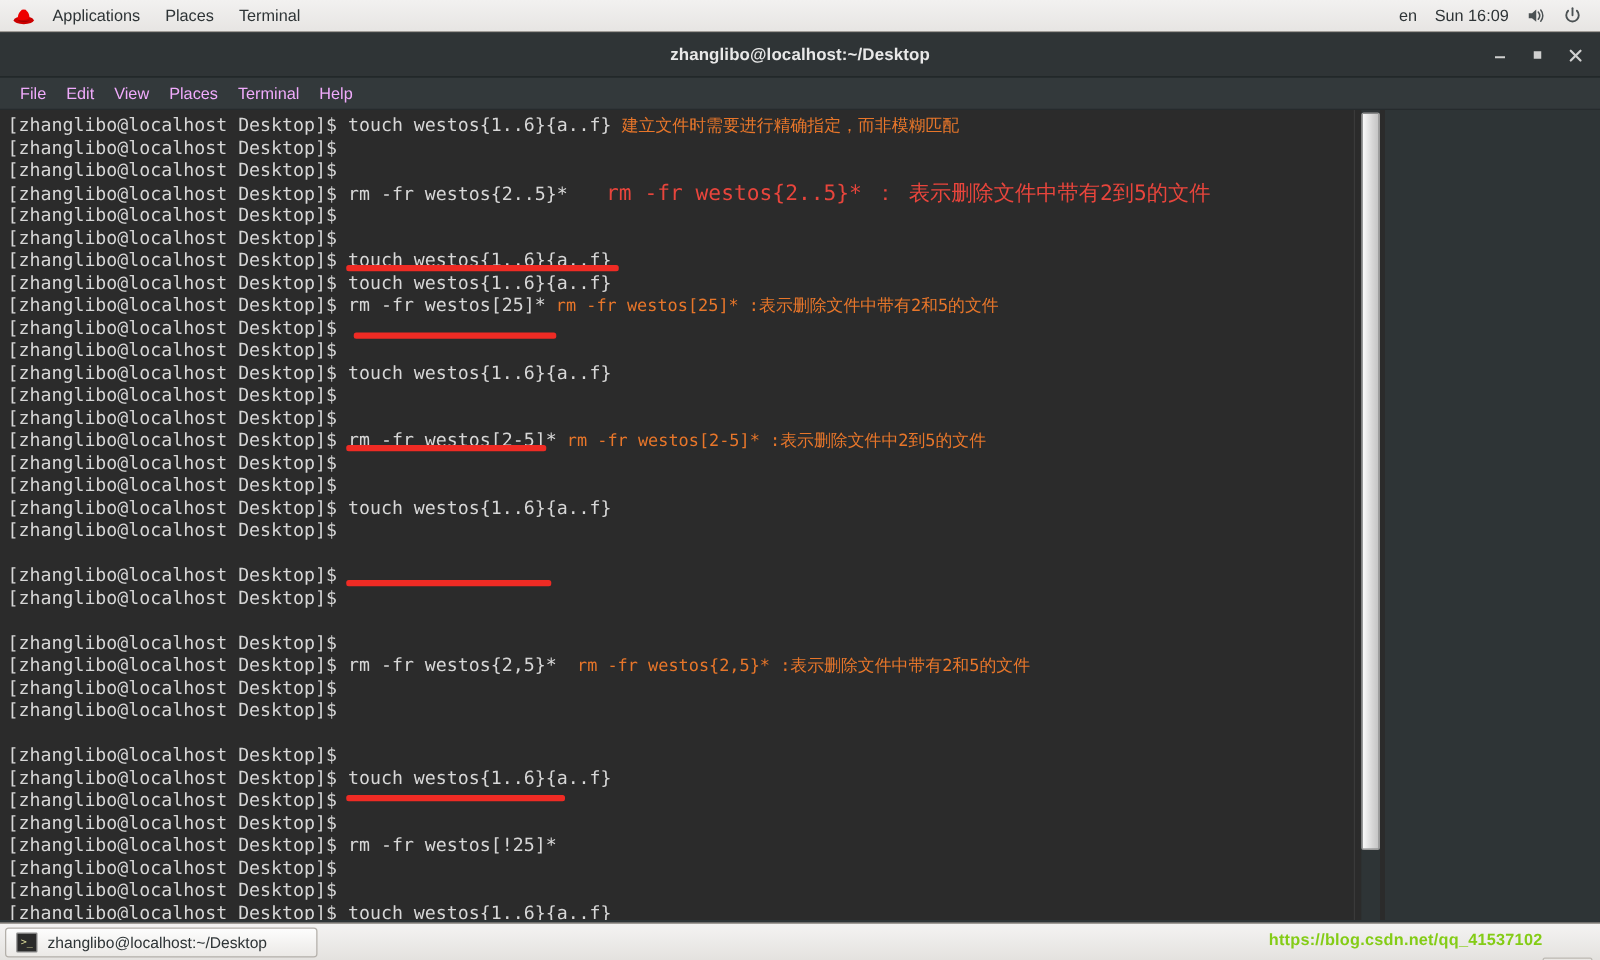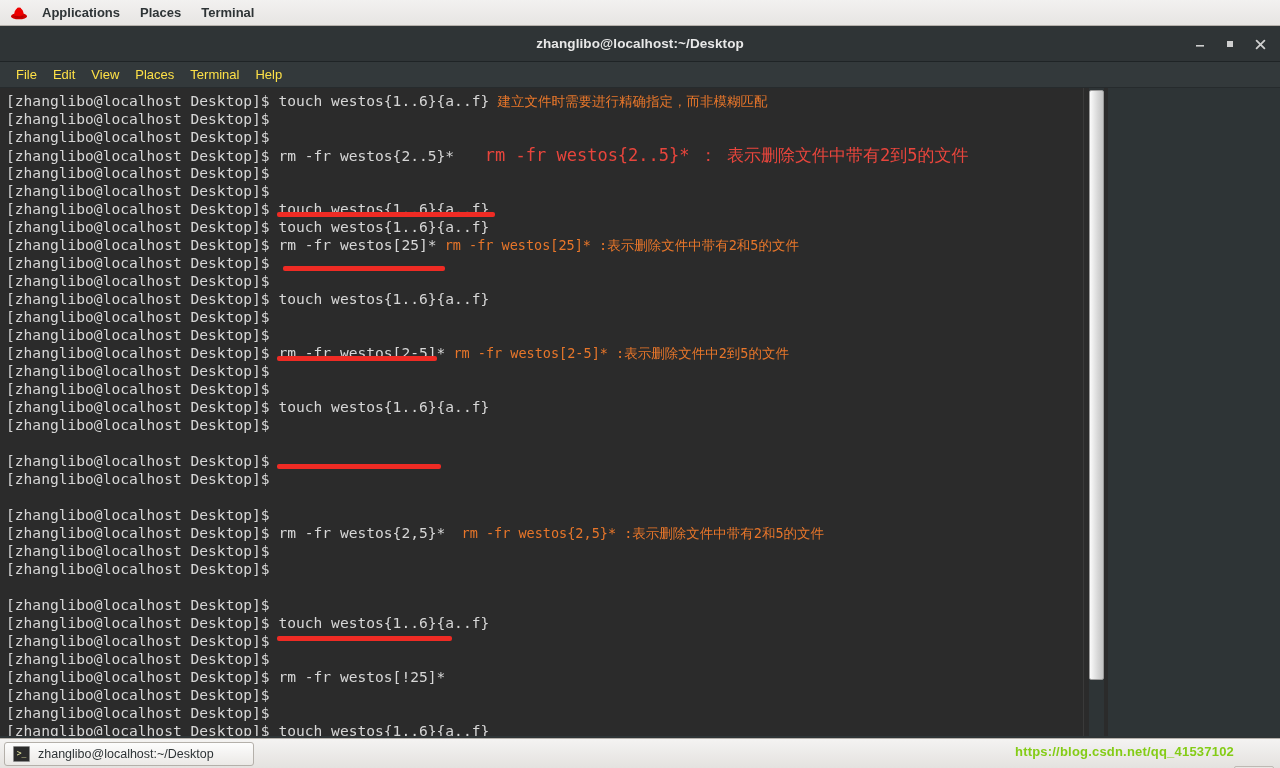--- a/index.html
+++ b/index.html
@@ -20,21 +20,20 @@
     font-size: 13px; color: #2e3436;
     box-sizing: border-box;
   }
   .panel-left { display: flex; align-items: center; height: 100%; }
   .panel-right { margin-left: auto; display: flex; align-items: center; height: 100%; padding-right: 8px; }
   .panel-item {
     padding: 0 10px; height: 100%;
     display: flex; align-items: center;
     font-size: 13px; color: #2e3436;
     white-space: nowrap;
-    font-weight: bold;
   }
   .rh-logo { width: 26px; display: flex; align-items: center; justify-content: center; padding-left: 6px;}
   .panel-clock { font-size: 13px; padding: 0 8px; }
   .panel-lang { font-size: 13px; padding: 0 6px; }
   .panel-icon { padding: 0 6px; display: flex; align-items: center; }
 
   
   .window {
     position: absolute; left: 0; top: 26px; width: 1280px; height: 712px;
     background: #2e3436;
@@ -64,21 +63,21 @@
     height: 26px; width: 100%;
     background: #33393b;
     border-bottom: 1px solid #262b2d;
     display: flex; align-items: center;
     padding-left: 8px;
     box-sizing: border-box;
   }
   .menu-item {
     padding: 0 8px; height: 100%;
     display: flex; align-items: center;
-    font-size: 13px; color: #fde047;
+    font-size: 13px; color: #f0abfc;
     white-space: nowrap;
   }
 
   
   .term-area {
     position: relative;
     width: 1108px;
     height: 648px;
     background: #2b2b2b;
     overflow: hidden;
@@ -195,20 +194,37 @@
       </span>
       <div class="panel-item">
         <span>Applications</span>
       </div>
       <div class="panel-item">
         <span>Places</span>
       </div>
       <div class="panel-item">
         <span>Terminal</span>
       </div>
+    </div>
+    <div class="panel-right">
+      <span class="panel-lang">en</span>
+      <span class="panel-clock">Sun 16:09</span>
+      <span class="panel-icon">
+        <svg width="17" height="15" viewBox="0 0 17 15">
+          <path d="M2 5.5 h2.6 L8 2.6 v9.8 L4.6 9.5 H2 Z" fill="#4c5254"></path>
+          <path d="M9.6 4.6 a4.6 4.6 0 0 1 0 5.8" stroke="#4c5254" stroke-width="1.2" fill="none" stroke-linecap="round"></path>
+          <path d="M11.6 3.0 a7 7 0 0 1 0 9.0" stroke="#4c5254" stroke-width="1.2" fill="none" stroke-linecap="round"></path>
+        </svg>
+      </span>
+      <span class="panel-icon">
+        <svg width="16" height="16" viewBox="0 0 16 16">
+          <path d="M8 1.6 V7.2" stroke="#4c5254" stroke-width="1.5" stroke-linecap="round" fill="none"></path>
+          <path d="M4.5 3.6 a5 5 0 1 0 7 0" stroke="#4c5254" stroke-width="1.5" fill="none" stroke-linecap="round"></path>
+        </svg>
+      </span>
     </div>
   </div>
 
   <div class="window">
 
     <div class="titlebar">
       <span class="titlebar-title">zhanglibo@localhost:~/Desktop</span>
       <div class="win-buttons">
         <span class="win-btn">
           <svg width="12" height="12" viewBox="0 0 12 12">

